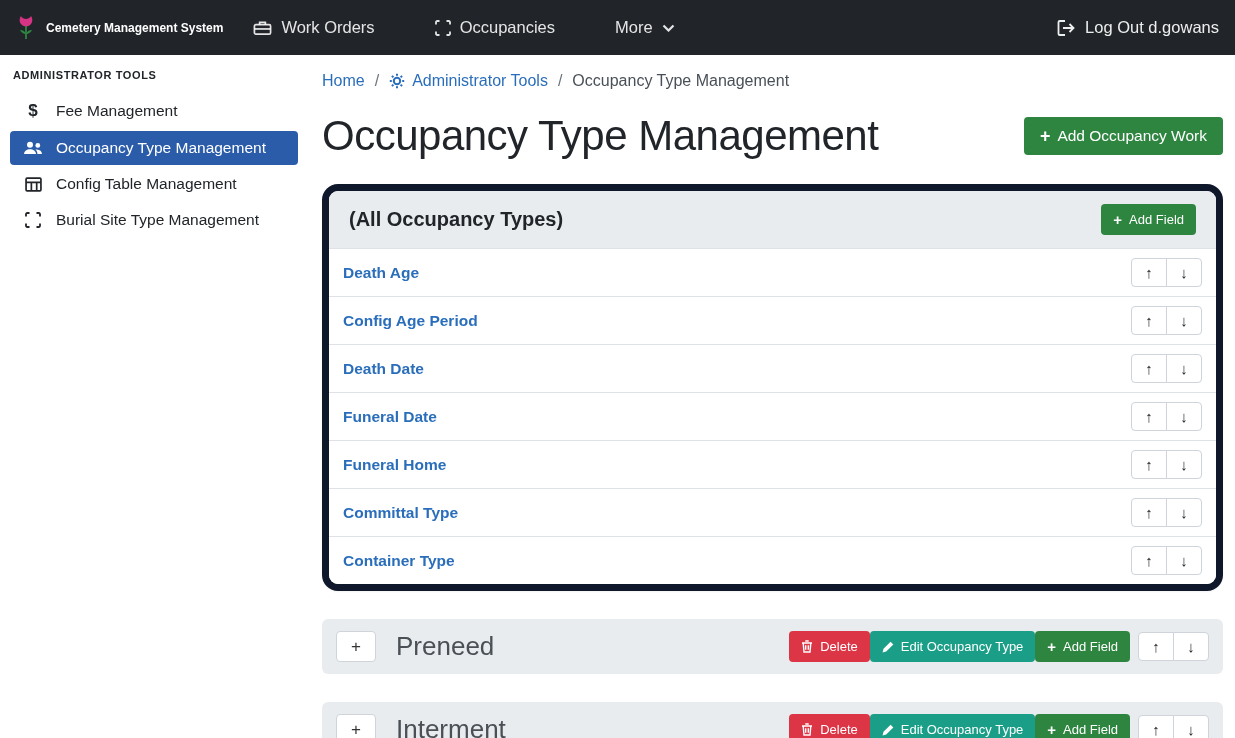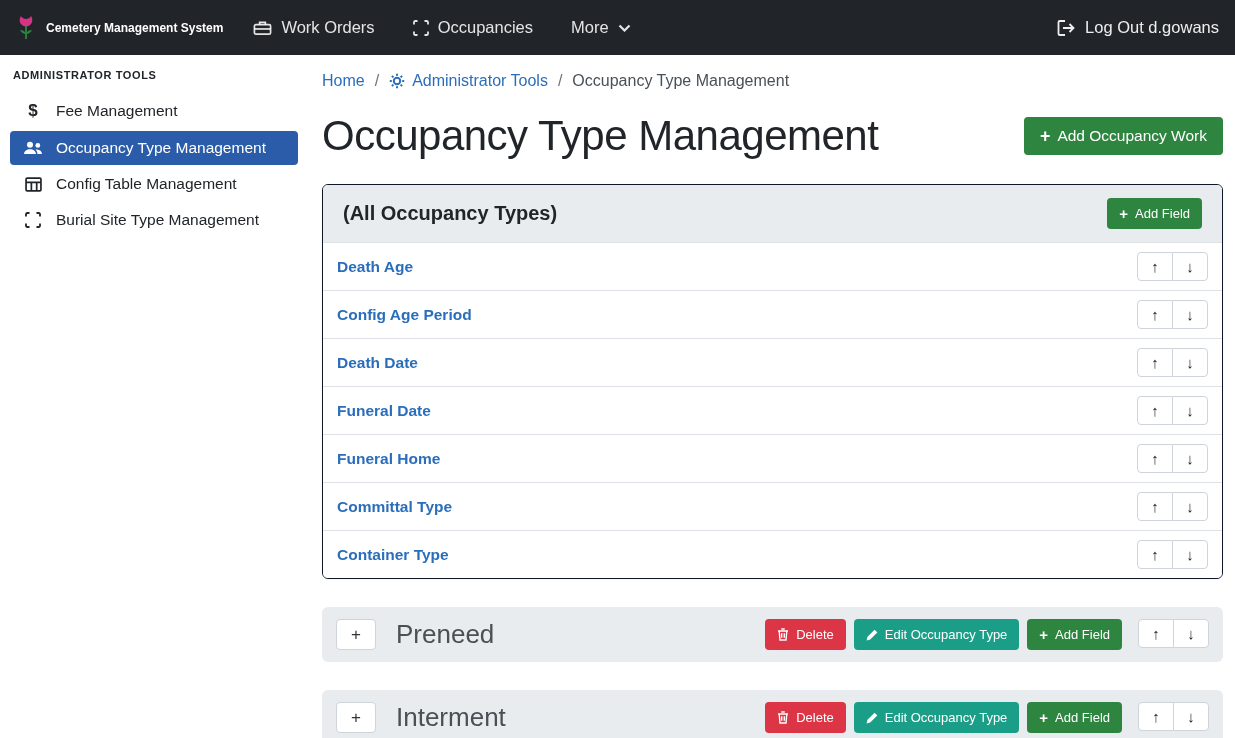--- a/index.html
+++ b/index.html
@@ -7,21 +7,21 @@
   body {
     font-family: "Liberation Sans", sans-serif;
     background:#fff; color:#212529; font-size:16px;
   }
   
   .navbar {
     height:55px; background:#212529; display:flex; align-items:center;
     padding:0 16px; color:#fff;
   }
   .brand { display:flex; align-items:center; gap:10px; font-weight:700; font-size:12px; color:#fff; cursor:pointer; }
-  .nav-links { display:flex; align-items:center; gap:38px; margin-left:30px; }
+  .nav-links { display:flex; align-items:center; gap:60px; margin-left:30px; }
   .nav-link { display:flex; align-items:center; gap:9px; color:rgba(255,255,255,.88); font-size:16.5px; cursor:pointer; }
   .nav-link .ico { display:flex; align-items:center; }
   .logout { margin-left:auto; display:flex; align-items:center; gap:9px; color:rgba(255,255,255,.92); font-size:16.5px; cursor:pointer; }
   
   .app { display:flex; height:587px; }
   
   .sidebar { width:308px; flex:0 0 308px; padding-top:12px; background:#fff; }
   .side-header {
     padding:2px 13px 10px; font-size:11px; letter-spacing:.6px;
     text-transform:uppercase; color:#212529; font-weight:600;
@@ -53,41 +53,41 @@
   .btn-teal    { background:#1a9e87; }
   .plus { font-weight:700; font-size:1.15em; line-height:.8; }
   .arrow-group { display:flex; }
   .arrow-btn {
     width:36px; height:29px; background:#fff; border:1px solid #ced4da;
     color:#212529; font-size:15px; cursor:pointer; display:flex; align-items:center; justify-content:center;
   }
   .arrow-btn:first-child { border-radius:4px 0 0 4px; }
   .arrow-btn:last-child  { border-radius:0 4px 4px 0; margin-left:-1px; }
   
-  .panel { border:1px solid #0f172a; border-radius:6px; box-shadow:0 1px 2px rgba(0,0,0,.05); overflow:hidden; }
+  .panel { border:7px solid #0f172a; border-radius:16px; box-shadow:0 1px 2px rgba(0,0,0,.05); overflow:hidden; }
   .panel-header {
     background:#e9ecef; padding:13px 20px; display:flex; align-items:center; justify-content:space-between;
   }
   .panel-title { font-size:20px; font-weight:700; color:#212529; }
   .field-row {
     display:flex; align-items:center; justify-content:space-between;
     padding:9px 14px; border-top:1px solid #dee2e6; background:#fff;
   }
   .field-link { color:#2a6ebb; font-weight:700; font-size:15.5px; text-decoration:none; cursor:pointer; }
   
   .type-bar {
     margin-top:28px; background:#e9ecef; border-radius:6px;
     padding:12px 14px; display:flex; align-items:center;
   }
   .expand-btn {
     width:40px; height:31px; background:#fff; border:1px solid #ced4da; border-radius:4px;
     font-size:17px; color:#333; cursor:pointer; display:flex; align-items:center; justify-content:center;
   }
   .type-title { font-size:26px; color:#4a5056; font-weight:400; margin-left:20px; }
-  .type-actions { margin-left:auto; display:flex; gap:8px; }
+  .type-actions { margin-left:auto; display:flex; align-items:center; }
   .type-actions .arrow-group { margin-left:8px; }
   .ico svg { display:block; }
 </style>
 </head>
 <body>
 
 <div class="navbar">
   <div class="brand">
     <span class="ico">
       <svg width="20" height="27" viewBox="0 0 20 27">

